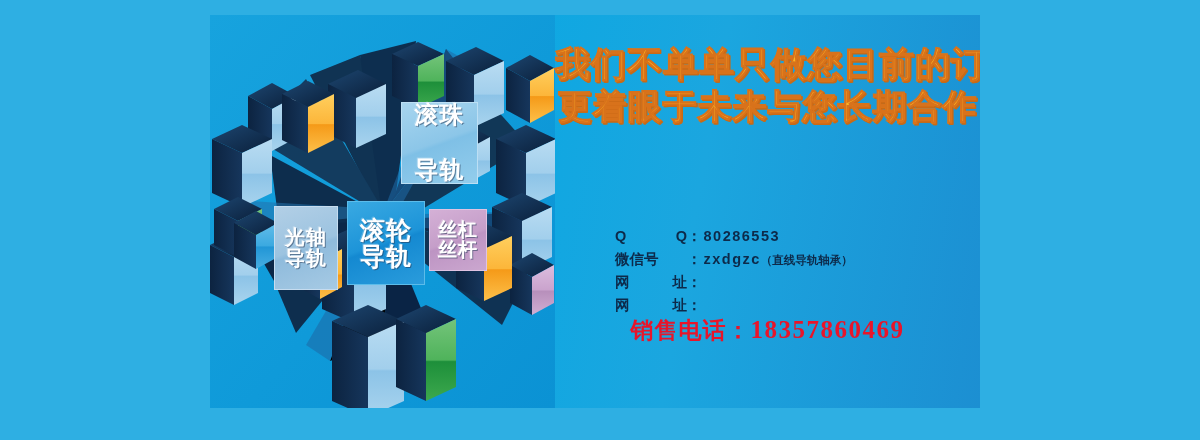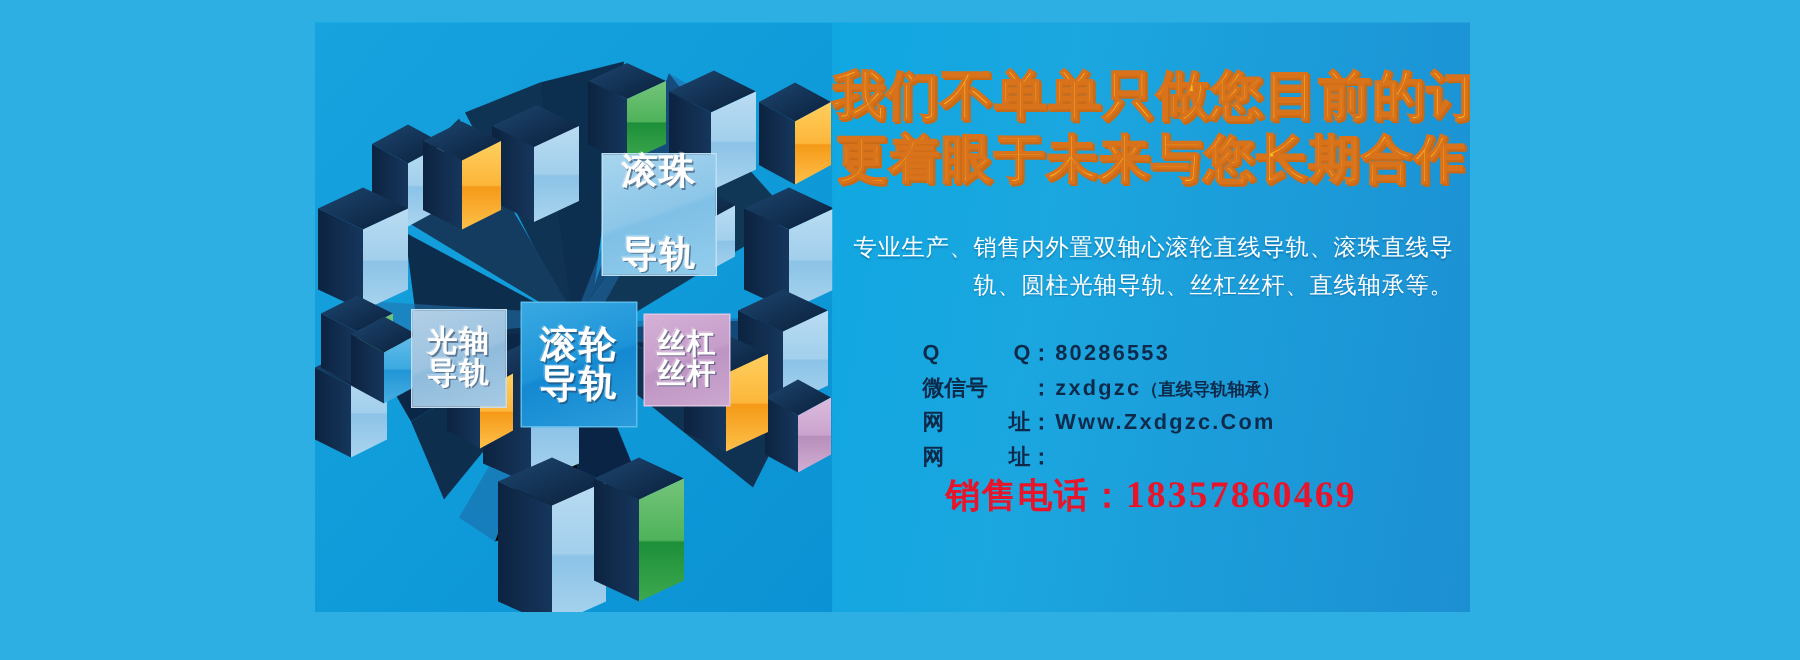--- a/index.html
+++ b/index.html
@@ -32,21 +32,21 @@
   }
   .lbl span{display:block;}
 
   .lbl-gunzhu{
     left:191px;top:87px;width:77px;height:82px;font-size:24px;
     background:linear-gradient(160deg,#a7d5ef 0%,#8cc6e8 48%,#7fc0e6 52%,#93cdec 100%);
     border:1px solid #bcdff4;
     justify-content:space-between;
   }
   .lbl-guangzhou{
-    left:64px;top:191px;width:64px;height:66px;font-size:20px;
+    left:64px;top:191px;width:64px;height:84px;font-size:20px;
     background:linear-gradient(160deg,#b2cfe6 0%,#9cc3e0 48%,#8fbbdc 52%,#a6cae4 100%);
     border:1px solid #c6dcef;
   }
   .lbl-gunlun{
     left:137px;top:186px;width:78px;height:84px;font-size:25px;
     background:linear-gradient(160deg,#39a9e2 0%,#1d94d8 48%,#1489d1 52%,#2a9cdc 100%);
     border:1px solid #5cbcea;
   }
   .lbl-sigang{
     left:219px;top:194px;width:58px;height:62px;font-size:19px;
@@ -302,21 +302,20 @@
       <span>丝杆</span>
     </div>
 
     <div class="textcol">
 
       <div class="headline">
         <span class="ln ln1">我们不单单只做您目前的订单</span>
         <span class="ln ln2">更着眼于未来与您长期合作</span>
       </div>
 
-      <div class="desc">专业生产、销售内外置双轴心滚轮直线导轨、滚珠直线导轨、圆柱光轴导轨、丝杠丝杆、直线轴承等。</div>
 
       <div class="contact">
 
         <div class="crow">
           <span class="ckey">
             <span>Q</span>
             <span>Q</span>
           </span>
           <span class="csep">：</span>
           <span class="cval">80286553</span>
@@ -328,21 +327,20 @@
           <span class="cval">zxdgzc</span>
           <span class="cnote">（直线导轨轴承）</span>
         </div>
 
         <div class="crow">
           <span class="ckey">
             <span>网</span>
             <span>址</span>
           </span>
           <span class="csep">：</span>
-          <span class="cval">Www.Zxdgzc.Com</span>
         </div>
 
         <div class="crow">
           <span class="ckey">
             <span>网</span>
             <span>址</span>
           </span>
           <span class="csep">：</span>
         </div>
 

